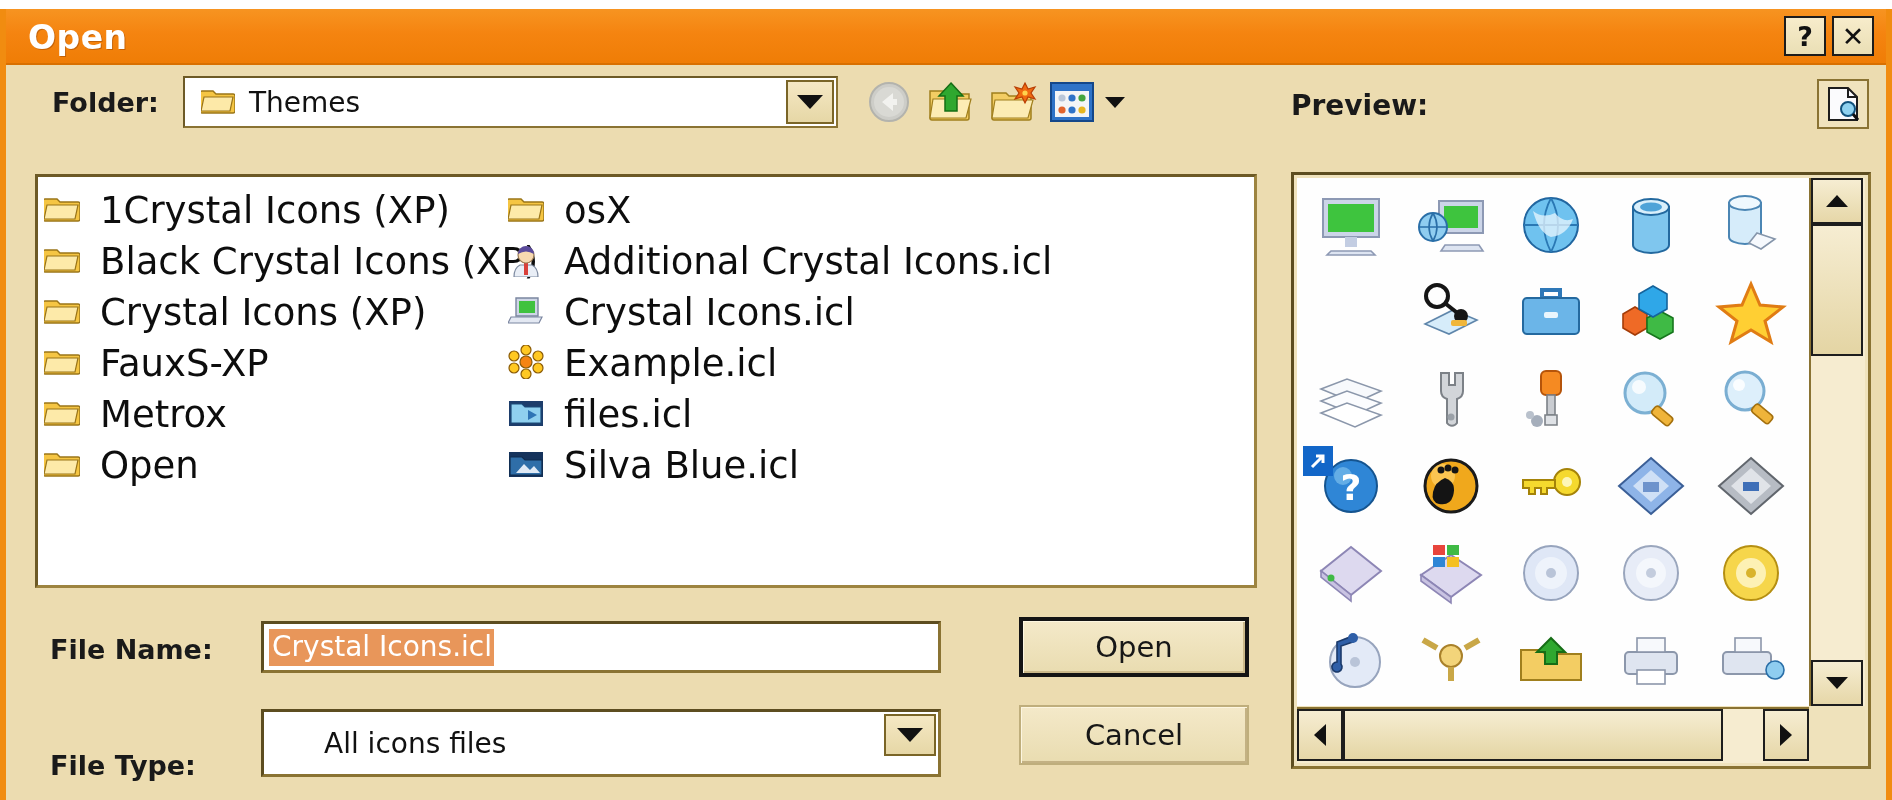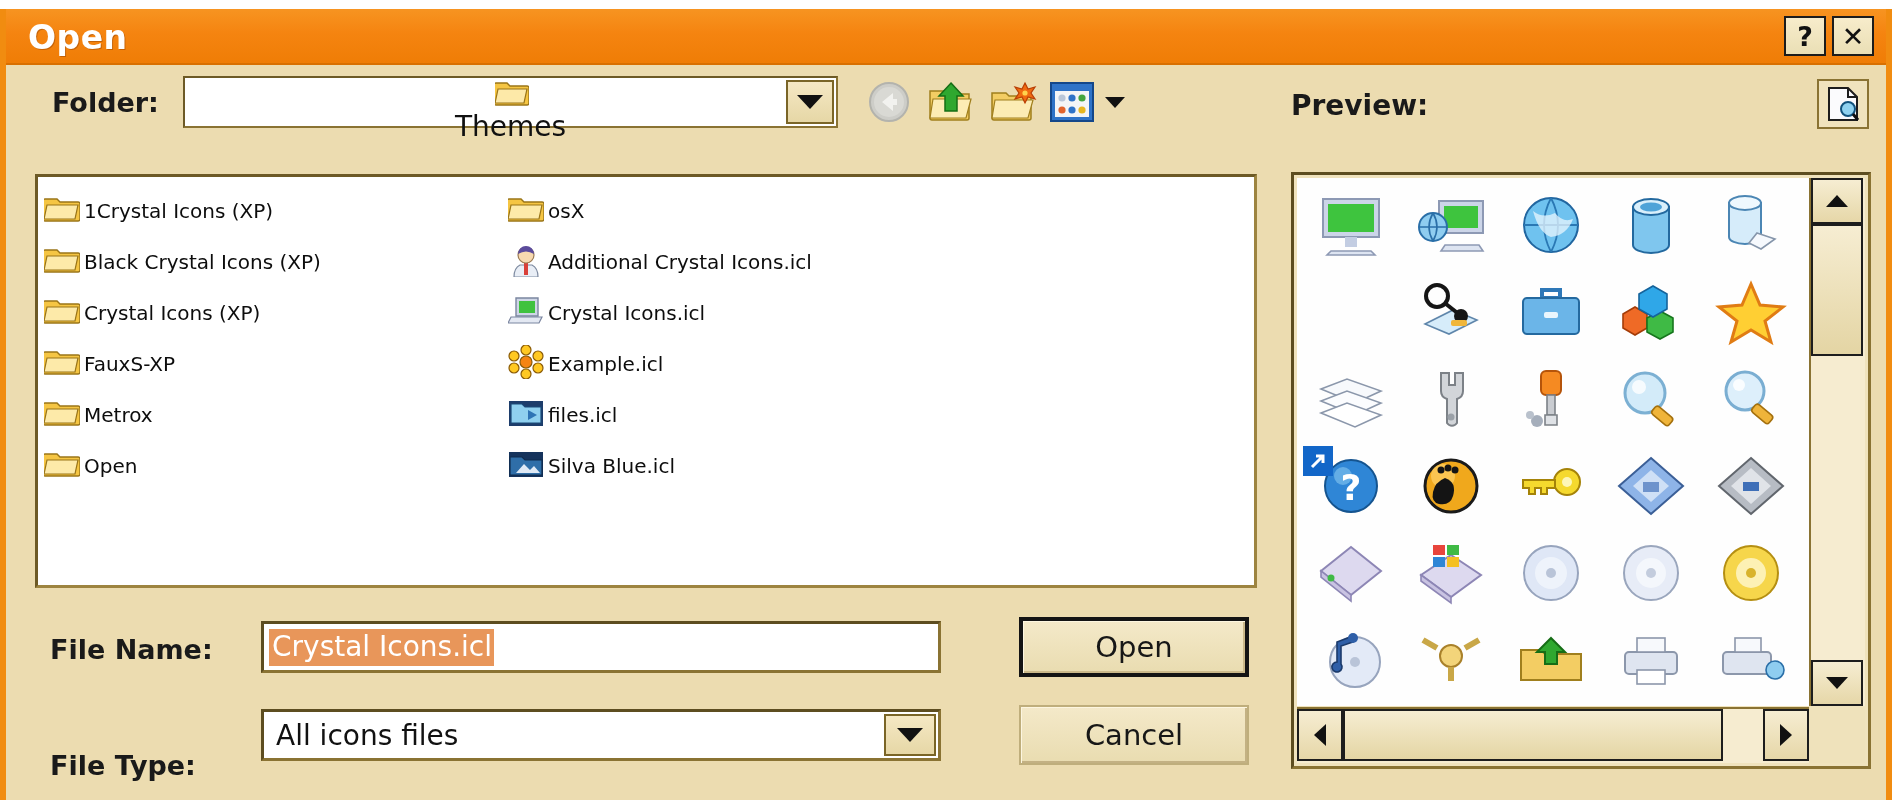--- a/index.html
+++ b/index.html
@@ -42,21 +42,21 @@
   .lbl{
     position:absolute;font-size:27px;color:#1a1a1a;font-weight:bold;
   }
   .lbl-folder{left:46px;top:16px;}
   .combo{
     position:absolute;left:177px;top:5px;width:655px;height:52px;
     background:#ffffff;
     border:2px solid #8a7333;
     border-top-color:#6d5a26;border-left-color:#6d5a26;
     box-sizing:border-box;
-    display:flex;align-items:center;cursor:pointer;flex-direction:column;
+    display:flex;align-items:center;cursor:pointer;
   }
   .combo .folder-ico{margin-left:16px;margin-right:14px;}
   .combo .combo-val{font-size:28px;color:#111;}
   .combo-arrow{
     position:absolute;right:2px;top:2px;width:48px;height:44px;
     background:linear-gradient(180deg,#f5e8c4 0%,#e6d7a6 100%);
     border:2px solid #7a6527;box-sizing:border-box;
     display:flex;align-items:center;justify-content:center;
   }
   .tri-down{
@@ -78,39 +78,39 @@
     position:absolute;left:29px;top:165px;width:1222px;height:414px;
     background:#ffffff;
     border:3px solid #9d8440;
     border-top-color:#6d5a26;border-left-color:#6d5a26;
     box-sizing:border-box;overflow:hidden;
   }
   .col{position:absolute;top:8px;}
   .col-a{left:6px;}
   .col-b{left:470px;}
   .frow{height:51px;display:flex;align-items:center;cursor:pointer;}
-  .frow .fname{font-size:20px;color:#0d0d0d;margin-left:4px;white-space:nowrap;}
+  .frow .fname{font-size:37px;color:#0d0d0d;margin-left:20px;white-space:nowrap;}
   
   .lbl-fname{left:44px;top:625px;}
   .lbl-ftype{left:44px;top:713px;margin-top:28px;}
   .tinput{
     position:absolute;left:255px;top:612px;width:680px;height:52px;
     background:#ffffff;border:3px solid #8a7333;
     border-top-color:#5d4d20;border-left-color:#5d4d20;
     box-sizing:border-box;display:flex;align-items:center;cursor:text;
   }
   .sel-text{
     background:#e8965a;color:#ffffff;font-size:28px;
     padding:1px 2px 3px 3px;margin-left:5px;white-space:nowrap;
   }
   .tcombo{
-    position:absolute;left:255px;top:700px;width:680px;height:52px;
+    position:absolute;left:255px;top:700px;width:680px;height:68px;
     background:#ffffff;border:3px solid #8a7333;
     border-top-color:#5d4d20;border-left-color:#5d4d20;
-    box-sizing:border-box;display:flex;align-items:center;cursor:pointer;
+    box-sizing:border-box;display:flex;align-items:center;cursor:pointer;padding-left:48px;
   }
   .tcombo .combo-val{font-size:28px;color:#111;margin-left:12px;}
   .tcombo .combo-arrow{right:2px;top:2px;width:52px;height:42px;}
   .btn{
     position:absolute;width:230px;height:60px;
     background:linear-gradient(180deg,#f4e9c9 0%,#e9dcb0 100%);
     display:flex;align-items:center;justify-content:center;
     font-size:29px;color:#171717;cursor:pointer;box-sizing:border-box;
   }
   .btn-default{

